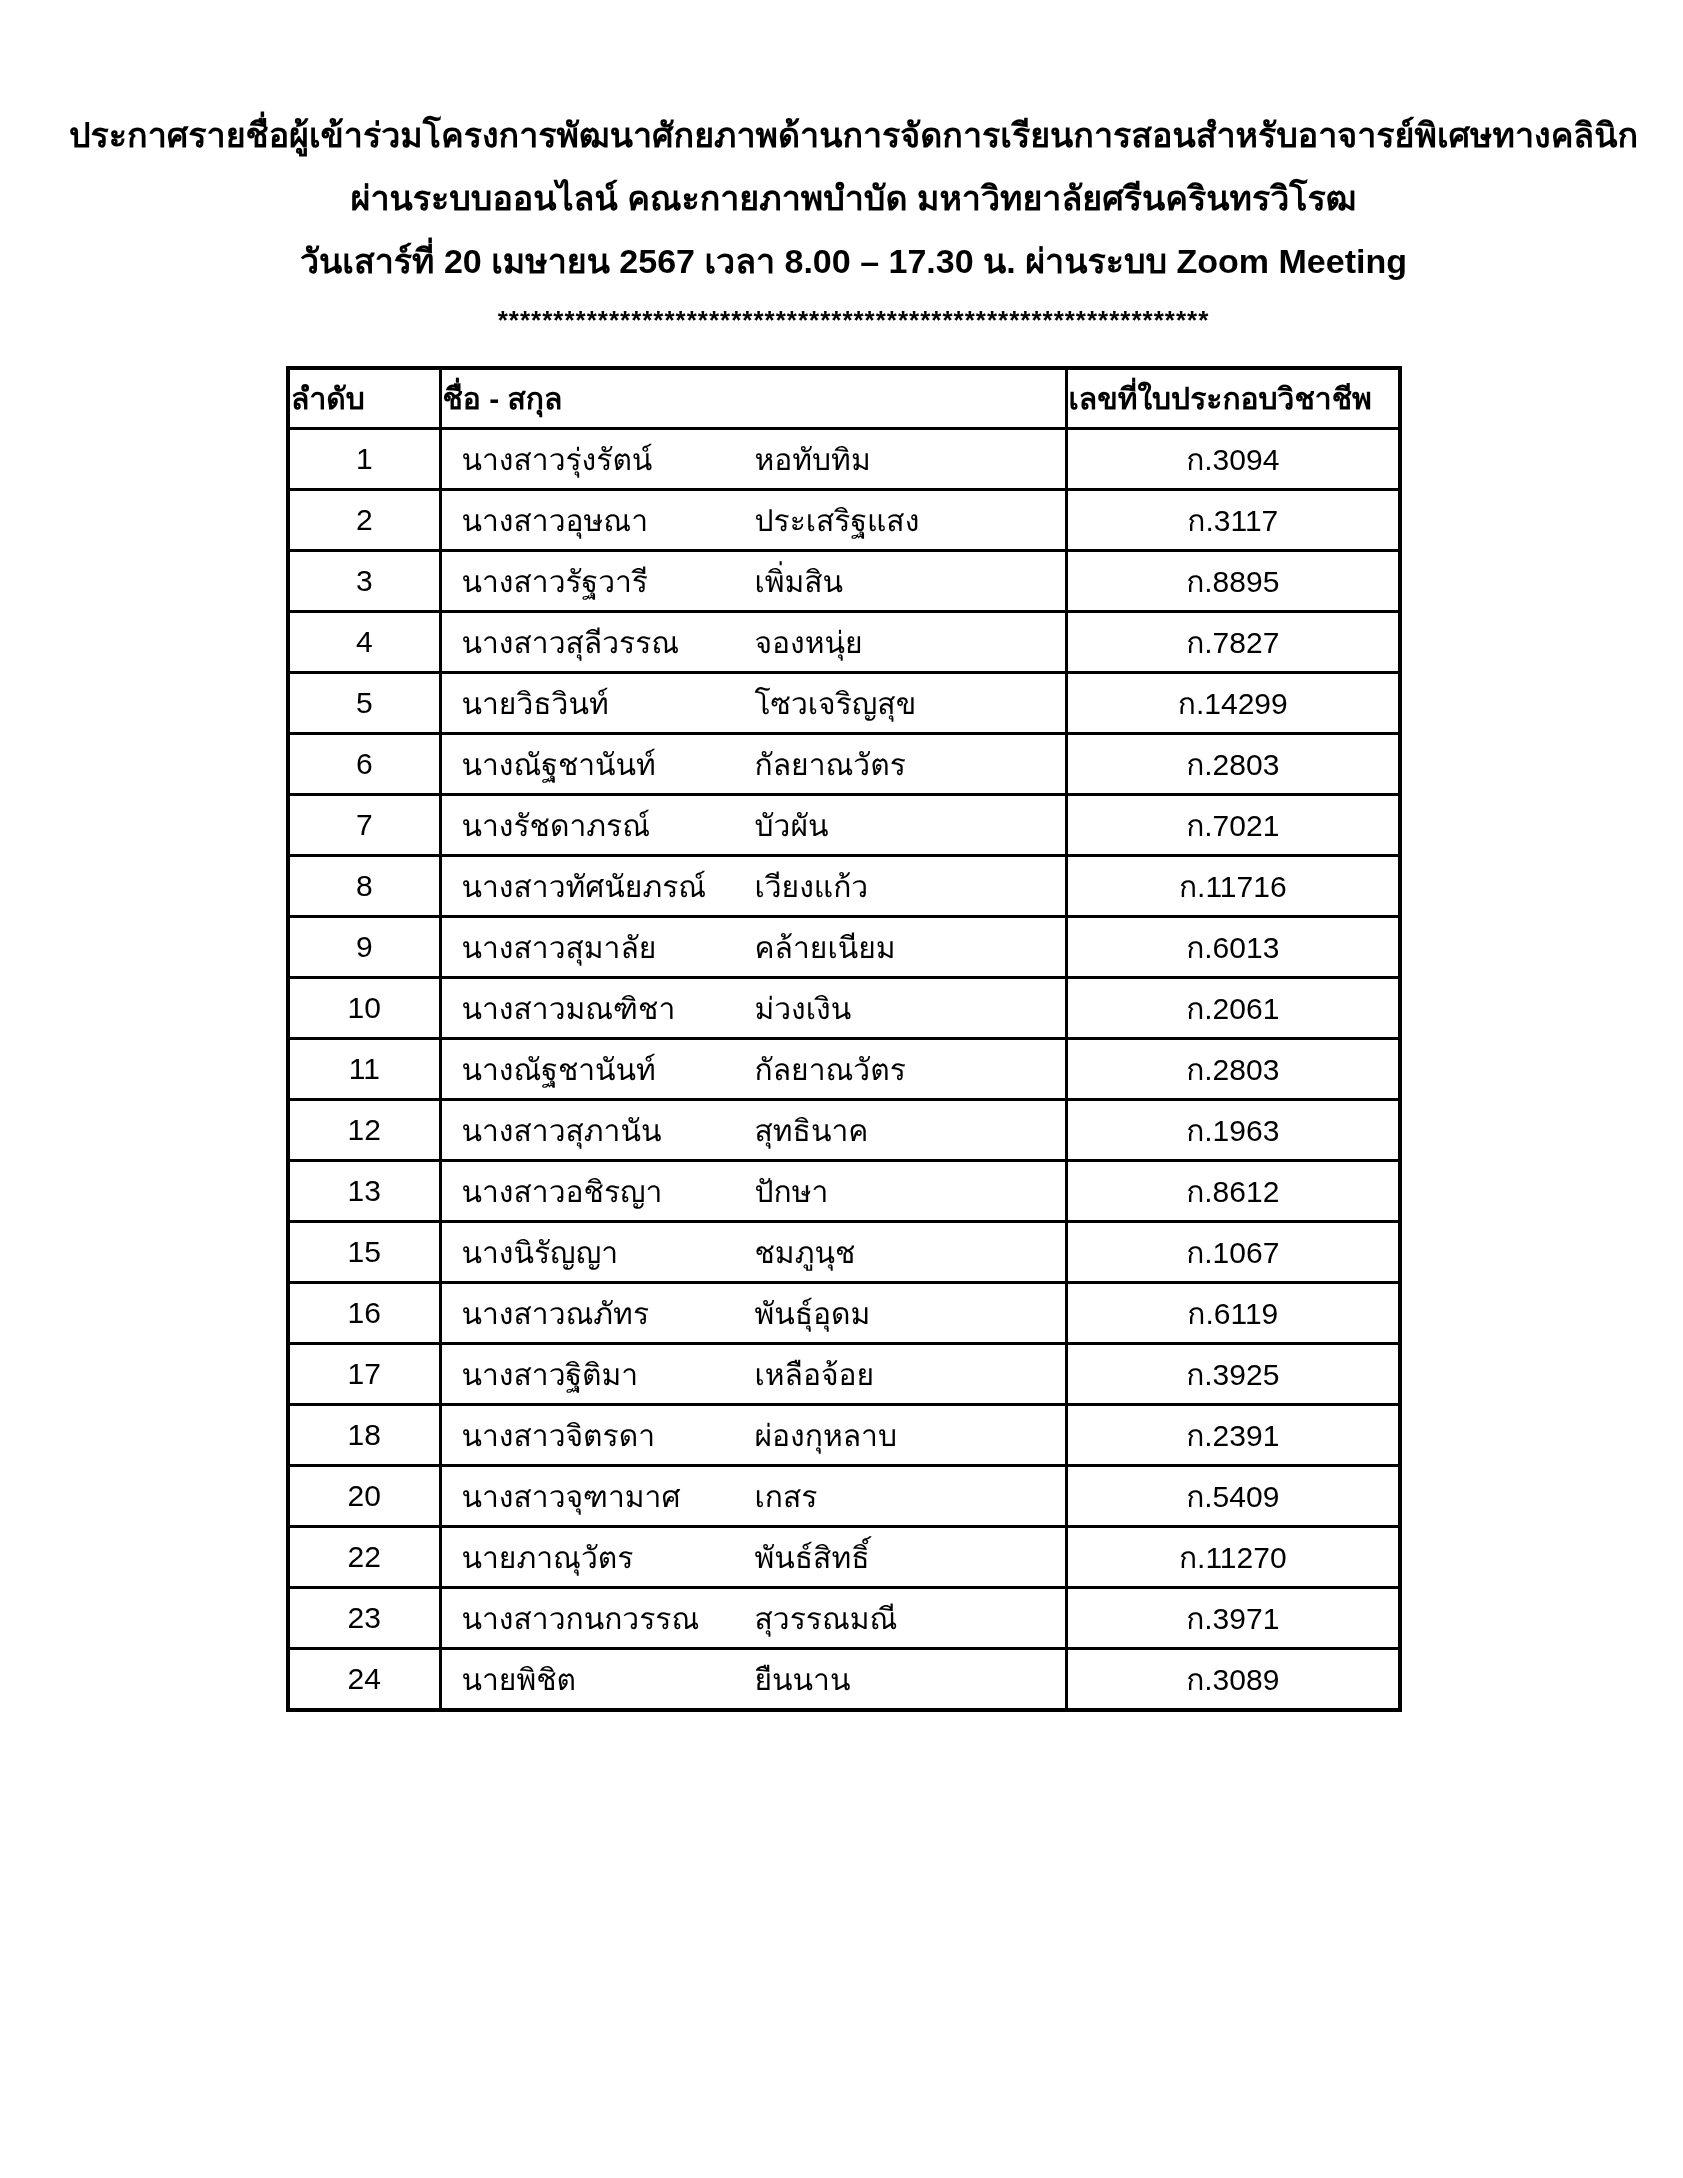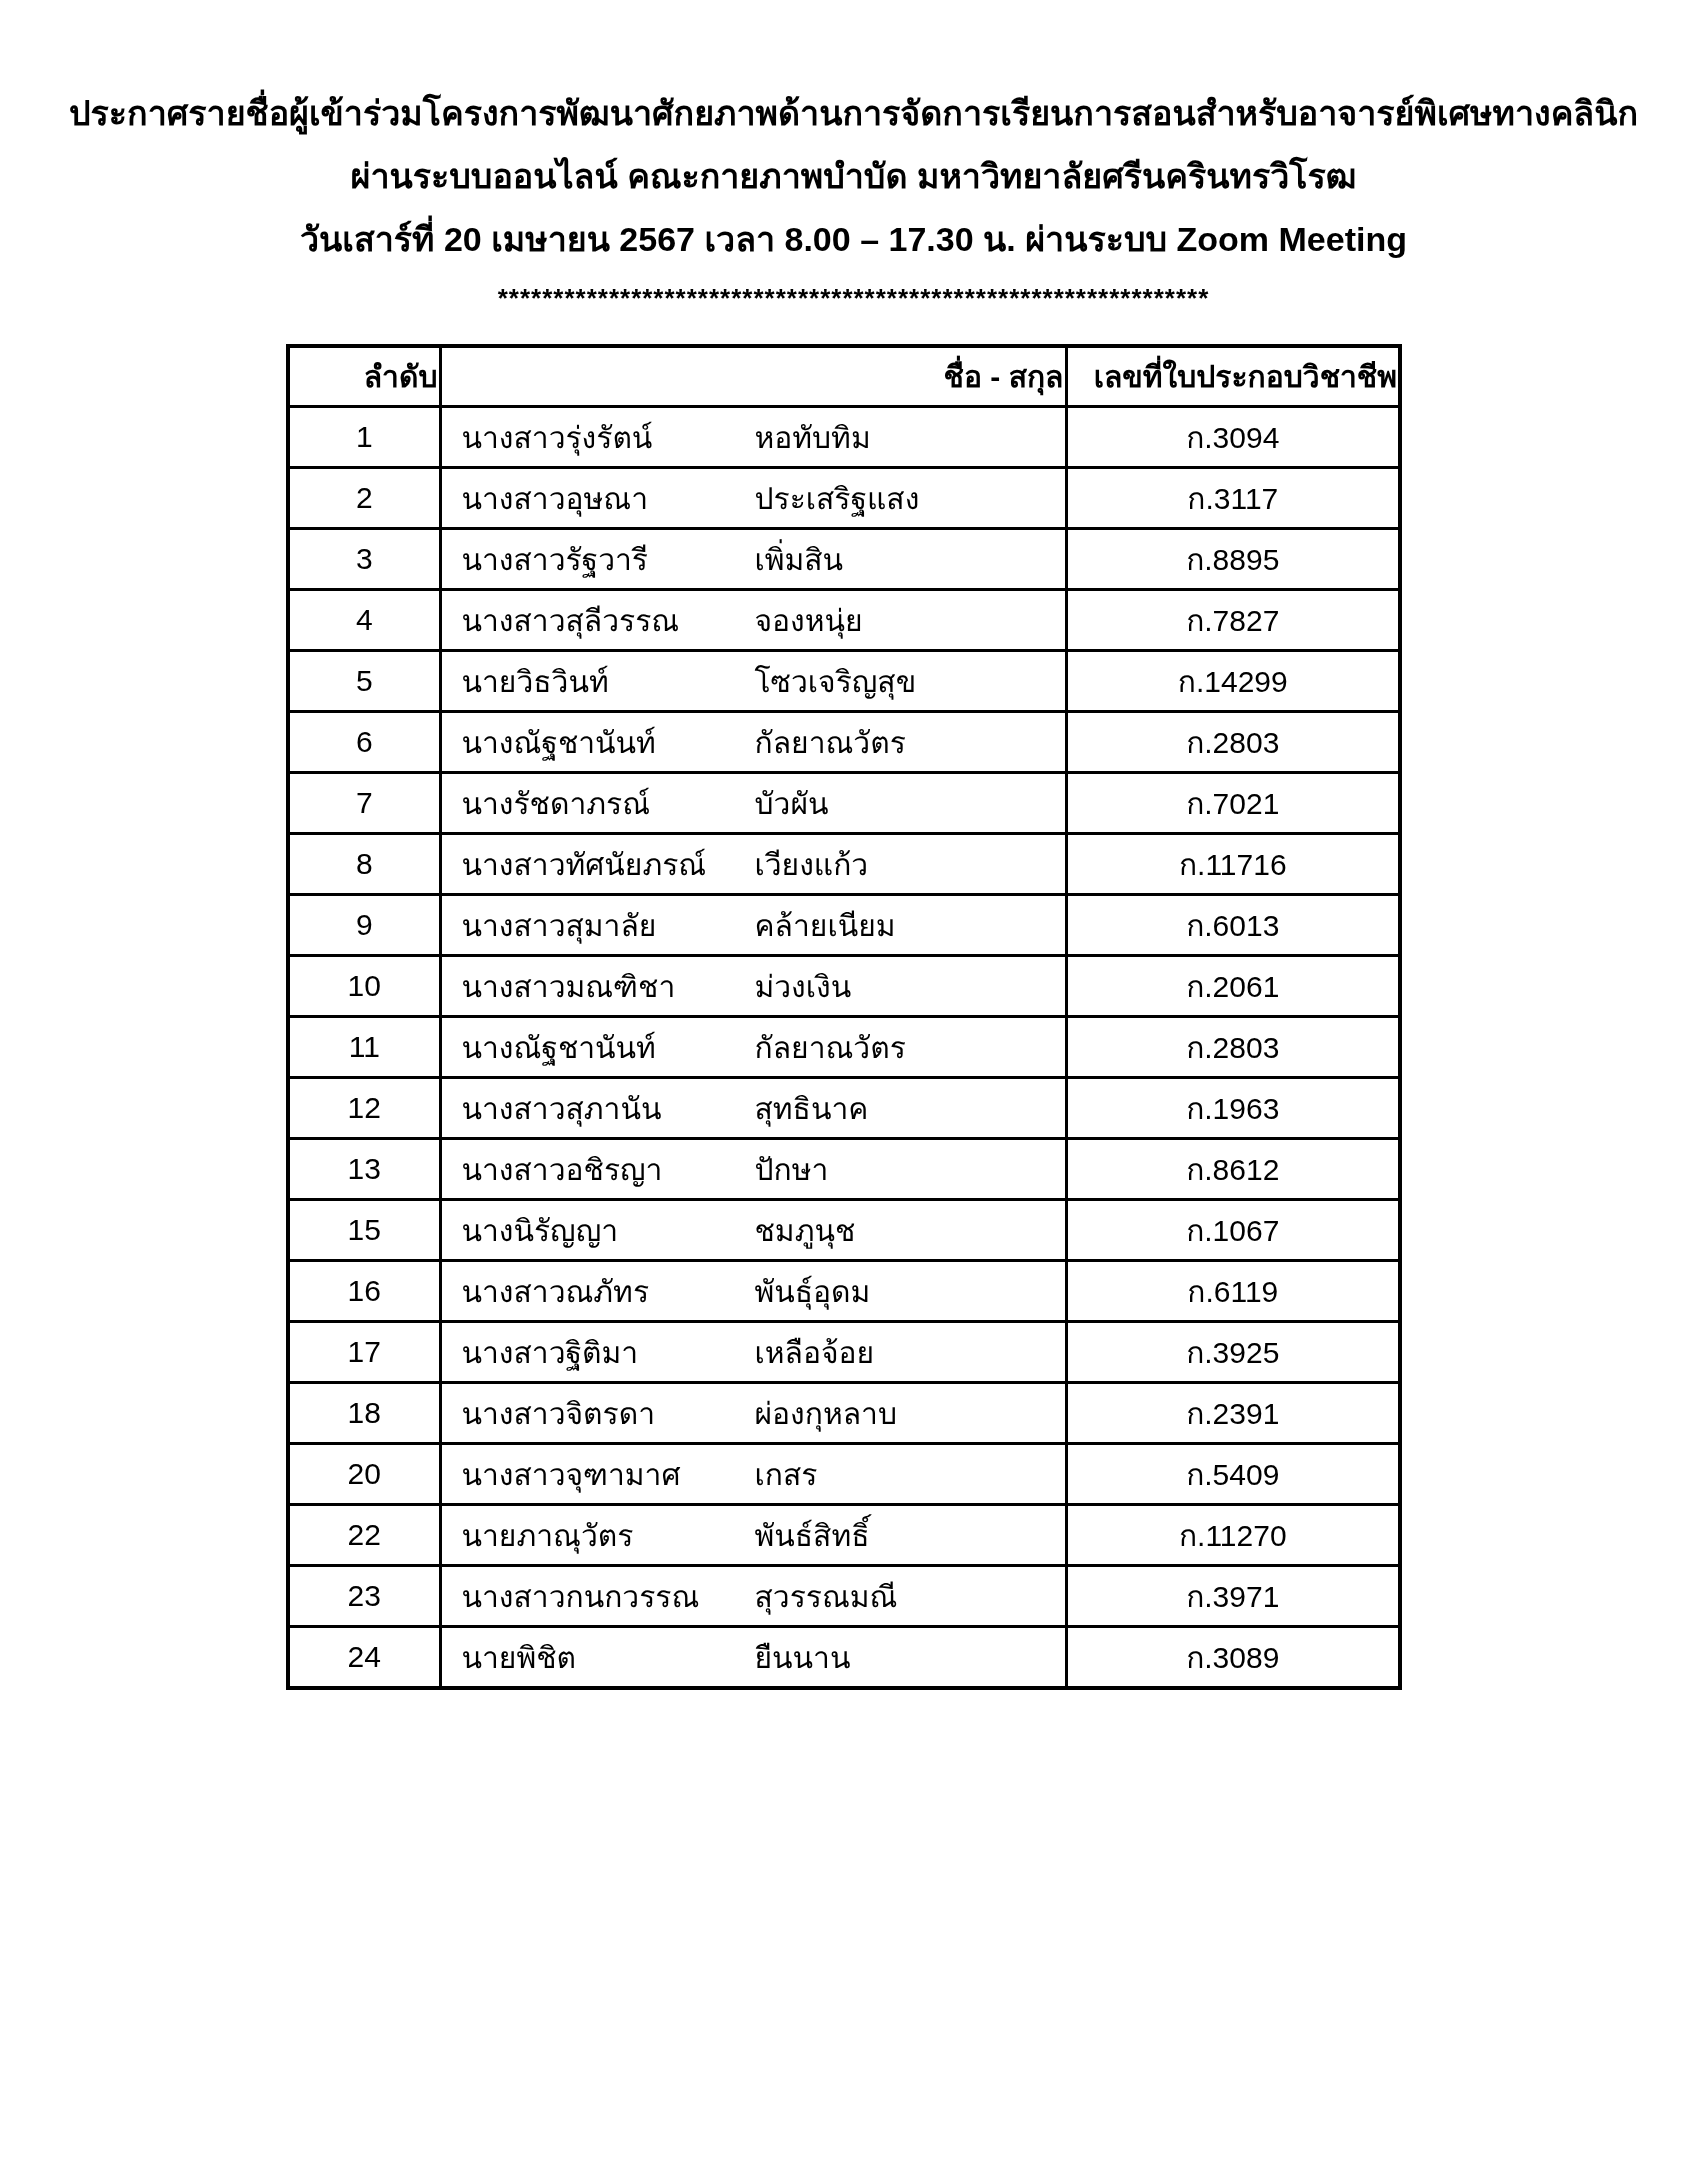--- a/index.html
+++ b/index.html
@@ -14,21 +14,21 @@
     color: #000000;
   }
   .page {
     position: relative;
     width: 1683px;
     height: 2178px;
     overflow: hidden;
     background: #ffffff;
   }
   .titles {
-    padding-top: 82px;
+    padding-top: 104px;
     margin-left: 24px;
   }
   .title-line {
     text-align: center;
     font-weight: bold;
     font-size: 34px;
     line-height: 63px;
     white-space: nowrap;
   }
   .divider {
@@ -50,21 +50,21 @@
   .participants td {
     border: 3px solid #000000;
     vertical-align: middle;
     overflow: hidden;
     white-space: nowrap;
   }
   .participants th {
     height: 55px;
     font-size: 30px;
     font-weight: bold;
-    text-align: right;
+    text-align: left;
   }
   .participants td {
     height: 56px;
     font-size: 30px;
     font-weight: normal;
   }
   .c-index  { text-align: center; }
   .c-license{ text-align: center; margin-left: 24px; }
   .c-name   { text-align: left; padding-left: 20px; }
   .fname {

